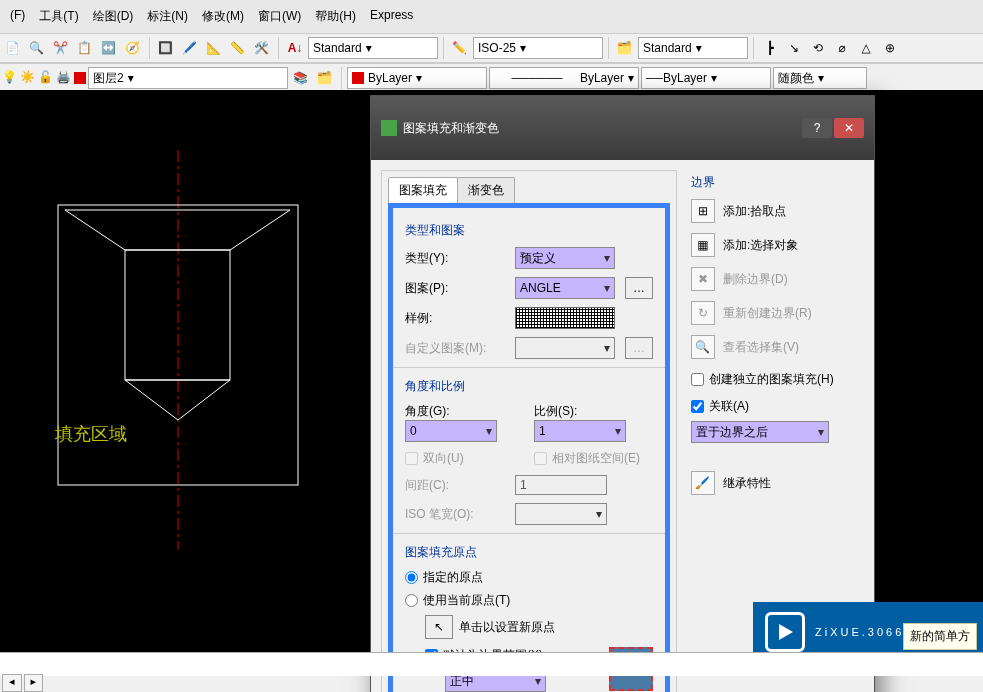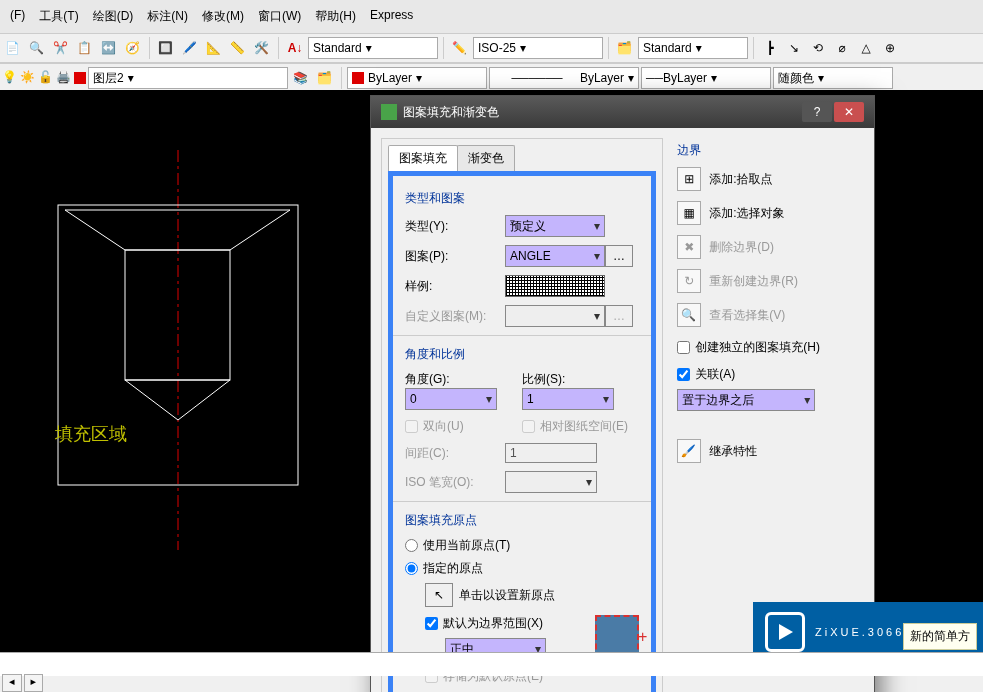--- a/index.html
+++ b/index.html
@@ -19,40 +19,40 @@
 .layer-icons { display: flex; gap: 2px; align-items: center; }
 .layer-icons span { width: 16px; height: 16px; display: inline-block; }
 
 
 .drawing-area { position: absolute; top: 90px; left: 0; right: 0; bottom: 40px; background: #000; }
 .drawing-area svg { position: absolute; top: 0; left: 0; }
 .drawing-label { position: absolute; color: #c0c000; font-family: "SimSun"; font-size: 18px; left: 55px; top: 332px; }
 
 
 .dialog { position: absolute; left: 370px; top: 95px; width: 505px; background: #f0f0f0; border: 1px solid #555; box-shadow: 6px 6px 24px rgba(0,0,0,0.5); }
-.dialog-title { background: linear-gradient(#5a5a5a, #3a3a3a); color: #fff; padding: 6px 10px; display: flex; align-items: center; justify-content: space-between; }
+.dialog-title { background: linear-gradient(#5a5a5a, #3a3a3a); color: #fff; padding: 22px 10px; display: flex; align-items: center; justify-content: space-between; }
 .dialog-title-left { display: flex; align-items: center; gap: 6px; }
 .dialog-title-icon { width: 16px; height: 16px; background: #49a349; display: inline-block; }
 .dialog-title-btns { display: flex; gap: 2px; }
 .dialog-title-btns .btn { width: 30px; height: 20px; display: inline-flex; align-items: center; justify-content: center; cursor: pointer; border-radius: 2px; }
 .dialog-title-btns .help { background: #555; color: #fff; }
 .dialog-title-btns .close { background: #c94f4f; color: #fff; }
 
 .dialog-body { display: flex; padding: 10px 10px 4px 10px; gap: 8px; }
 .dialog-left { flex: 1.55; border: 1px solid #ccc; background: #f0f0f0; position: relative; }
 .dialog-right { flex: 1; padding: 4px 6px; }
 
 .tabs { display: flex; padding-left: 6px; margin-top: 6px; }
 .tab { border: 1px solid #aaa; border-bottom: none; background: #fff; padding: 4px 10px; margin-right: -1px; cursor: pointer; border-radius: 2px 2px 0 0; font-size: 12px; }
 .tab.inactive { background: #e8e8e8; }
 
 .tab-content { border: 5px solid #3b82f6; background: #f0f0f0; margin: 0 6px 6px 6px; padding: 10px 12px; }
 
 .group-label { color: #003399; margin-bottom: 8px; margin-top: 4px; }
-.form-row { display: flex; align-items: center; margin-bottom: 8px; gap: 0; }
+.form-row { display: flex; align-items: center; margin-bottom: 8px; gap: 10px; }
 .form-row label { width: 100px; }
 .form-row.disabled label { color: #999; }
 .form-row .ctrl { flex: 1; }
 .select { border: 1px solid #888; background: #c4b5fd; height: 22px; display: flex; align-items: center; justify-content: space-between; padding: 0 4px; cursor: pointer; }
 .select.wide { width: 100px; }
 .select .caret { color: #333; }
 .select.inner { width: 92px; }
 .swatch-btn { width: 28px; height: 22px; border: 1px solid #888; background: #efefef; display: inline-flex; align-items: center; justify-content: center; cursor: pointer; }
 .pattern-preview { width: 100px; height: 22px; border: 1px solid #666; background: repeating-linear-gradient(0deg,#000,#000 1px,#fff 1px,#fff 3px), repeating-linear-gradient(90deg,#000,#000 1px,#fff 1px,#fff 3px); background-blend-mode: multiply; }
 
@@ -165,21 +165,21 @@
   <div class="dropdown" style="width:150px">
     <span style="flex:1;text-align:center;">────── </span>
       <span>ByLayer</span>
       <span class="caret">▾</span>
   </div>
   <div class="dropdown" style="width:130px">
     <span>── </span>
       <span>ByLayer</span>
       <span class="caret">▾</span>
   </div>
-  <div class="dropdown" style="width:120px">
+  <div class="dropdown" style="width:94px">
     <span>随颜色</span>
       <span class="caret">▾</span>
   </div>
 </div>
 
 <div class="drawing-area">
   <svg width="400" height="550">
     <line x1="178" y1="60" x2="178" y2="460" stroke="#d00" stroke-width="1" stroke-dasharray="12 4 3 4"></line>
     <polygon points="65,120 290,120 230,160 125,160" fill="none" stroke="#fff" stroke-width="1"></polygon>
     <rect x="125" y="160" width="105" height="130" fill="none" stroke="#fff" stroke-width="1"></rect>
@@ -273,26 +273,26 @@
           <label>ISO 笔宽(O):</label>
           <div class="select inner" style="background:#eee;">
               <span></span>
               <span class="caret">▾</span>
             </div>
         </div>
 
         <hr class="group-sep">
         <div class="group-label">图案填充原点</div>
         <label class="radio">
+            <input type="radio" name="origin" checked="" style="">
+            <span>指定的原点</span>
+          </label>
+        <label class="radio">
             <input type="radio" name="origin" style="">
             <span>使用当前原点(T)</span>
-          </label>
-        <label class="radio">
-            <input type="radio" name="origin" checked="" style="">
-            <span>指定的原点</span>
           </label>
         <div class="indent" style="display:flex;align-items:center;margin-bottom:8px;">
           <span class="origin-icon">↖</span>
           <span>单击以设置新原点</span>
         </div>
         <div style="display:flex;align-items:flex-start;">
           <div style="flex:1">
             <label class="checkbox indent">
                 <input type="checkbox" checked="" style="">
                 <span>默认为边界范围(X)</span>

